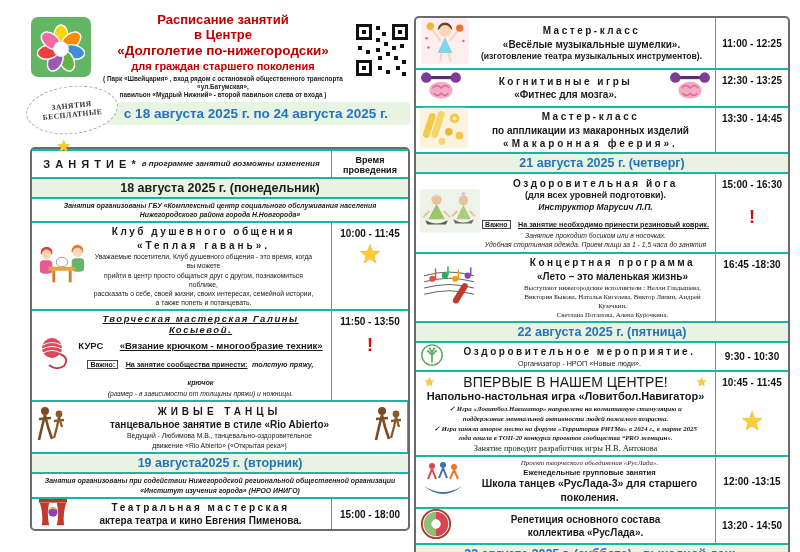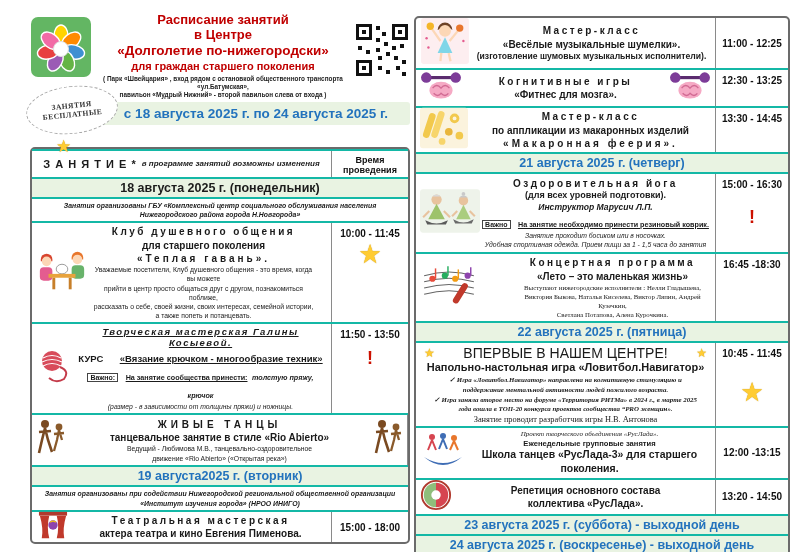--- a/index.html
+++ b/index.html
@@ -180,21 +180,20 @@
               <circle cx="43" cy="10" r="5" fill="#fcd7b6"></circle>
               <rect x="4" y="18" width="13" height="14" rx="4" fill="#e45c8f"></rect>
               <rect x="37" y="16" width="13" height="14" rx="4" fill="#68b36b"></rect>
               <ellipse cx="27" cy="20" rx="6" ry="5" fill="#fff" stroke="#999"></ellipse>
               <rect x="13" y="25" width="28" height="4" fill="#e8a33d"></rect>
               <rect x="17" y="29" width="3" height="12" fill="#c77f2a"></rect>
               <rect x="34" y="29" width="3" height="12" fill="#c77f2a"></rect>
             </svg>
           </span>
           <div class="title">Клуб душевного общения</div>
-          <div class="title-n">для старшего поколения</div>
           <div class="title" style="letter-spacing:3px">«Теплая гавань».</div>
           <div class="small">Уважаемые посетители,  Клуб душевного общения - это время, когда вы можете</div>
           <div class="small">прийти в центр просто общаться  друг с другом, познакомиться поближе,</div>
           <div class="small">рассказать о себе, своей жизни, своих интересах, семейной истории,</div>
           <div class="small">а также попеть и потанцевать.</div>
         </div>
         <div class="ctime">
           <span>10:00 - 11:45</span>
           <span class="star big">★</span>
         </div>
@@ -299,21 +298,21 @@
               <circle cx="42" cy="11" r="4" fill="#e8762c"></circle>
               <line x1="22" y1="38" x2="21" y2="47" stroke="#fcd7b6" stroke-width="2.5"></line>
               <line x1="30" y1="38" x2="32" y2="47" stroke="#fcd7b6" stroke-width="2.5"></line>
               <circle cx="6" cy="22" r="1.3" fill="#e45c8f"></circle>
                 <circle cx="46" cy="25" r="1.3" fill="#e45c8f"></circle>
                 <circle cx="8" cy="32" r="1.3" fill="#e45c8f"></circle>
             </svg>
           </span>
           <div class="title">Мастер-класс</div>
           <div class="title-n">«Весёлые музыкальные шумелки».</div>
-          <div class="title-s">(изготовление шумовых музыкальных исполнители).</div>
+          <div class="title-s">(изготовление театра музыкальных инструментов).</div>
         </div>
         <div class="ctime" style="justify-content:center;padding-top:0">
           <span>11:00 - 12:25</span>
         </div>
       </div>
 
       <div class="trow" style="min-height:38px">
         <div class="cmain pad-ic2">
           <span class="icon-l">
             <svg width="42" height="32" viewBox="0 0 40 30">
@@ -428,20 +427,35 @@
         </div>
         <div class="ctime">
           <span>16:45 -18:30</span>
         </div>
       </div>
 
       <div class="trow daterow">
         <span>22 августа 2025 г. (пятница)</span>
       </div>
 
+      <div class="trow" style="min-height:27px">
+        <div class="cmain" style="padding-left:34px">
+          <span class="icon-l">
+            <svg width="24" height="24" viewBox="0 0 24 26">
+              <circle cx="12" cy="13" r="11" fill="none" stroke="#58a55c" stroke-width="1.5"></circle>
+              <path d="M12,21 V10 M12,13 L7,8 M12,13 L17,8 M12,10 L9,5 M12,10 L15,5" stroke="#58a55c" stroke-width="1.8" fill="none"></path>
+            </svg>
+          </span>
+          <div class="title">Оздоровительное мероприятие.</div>
+          <div class="small" style="font-size:7.2px">Организатор - НРОП «Новые люди».</div>
+        </div>
+        <div class="ctime" style="justify-content:center;padding-top:0">
+          <span>9:30 - 10:30</span>
+        </div>
+      </div>
 
       <div class="trow" style="min-height:82px">
         <div class="cmain" style="padding-left:8px;padding-right:8px">
           <div class="banner">
             <span class="star side">★</span>
             <span class="mid">ВПЕРВЫЕ В НАШЕМ ЦЕНТРЕ!</span>
             <span class="star side">★</span>
           </div>
           <div style="font-weight:bold;font-size:11px">Напольно-настольная игра «Ловитбол.Навигатор»</div>
           <div class="chkline" style="margin-top:2px">

